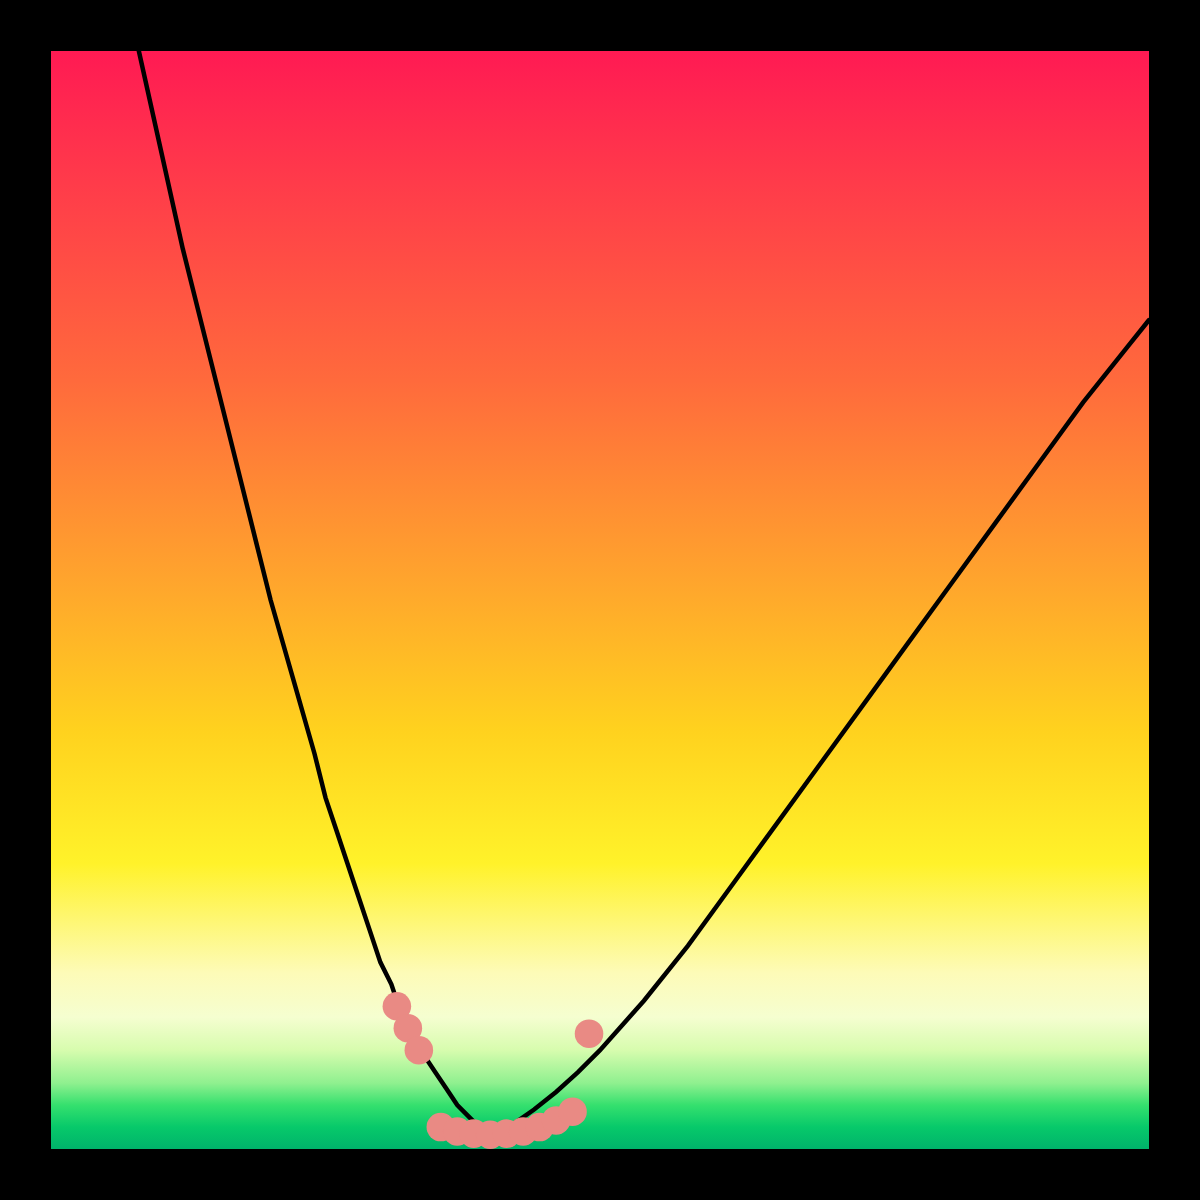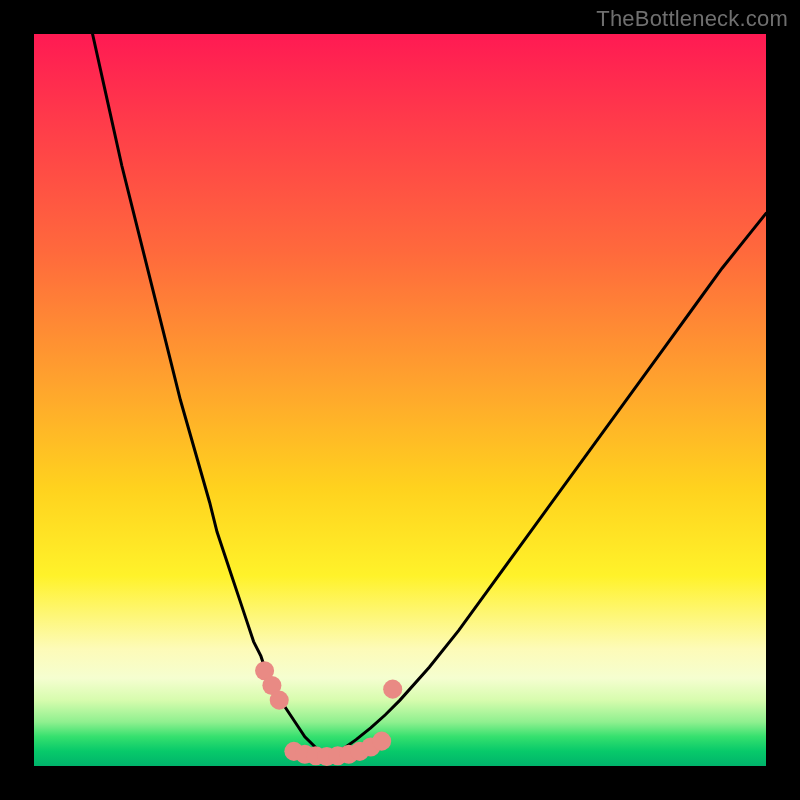--- a/index.html
+++ b/index.html
@@ -80,14 +80,13 @@
           <circle cx="292.80" cy="722.48" r="9.52" fill="#e98a84"></circle>
           <circle cx="303.78" cy="721.75" r="9.52" fill="#e98a84"></circle>
           <circle cx="314.76" cy="720.29" r="9.52" fill="#e98a84"></circle>
           <circle cx="325.74" cy="717.36" r="9.52" fill="#e98a84"></circle>
           <circle cx="336.72" cy="712.97" r="9.52" fill="#e98a84"></circle>
           <circle cx="347.70" cy="707.11" r="9.52" fill="#e98a84"></circle>
           <circle cx="358.68" cy="655.14" r="9.52" fill="#e98a84"></circle>
         </g>
     </svg>
   </div>
-  <div class="watermark">TheBottleneck.com</div>
 </div>
 
 </body></html>

